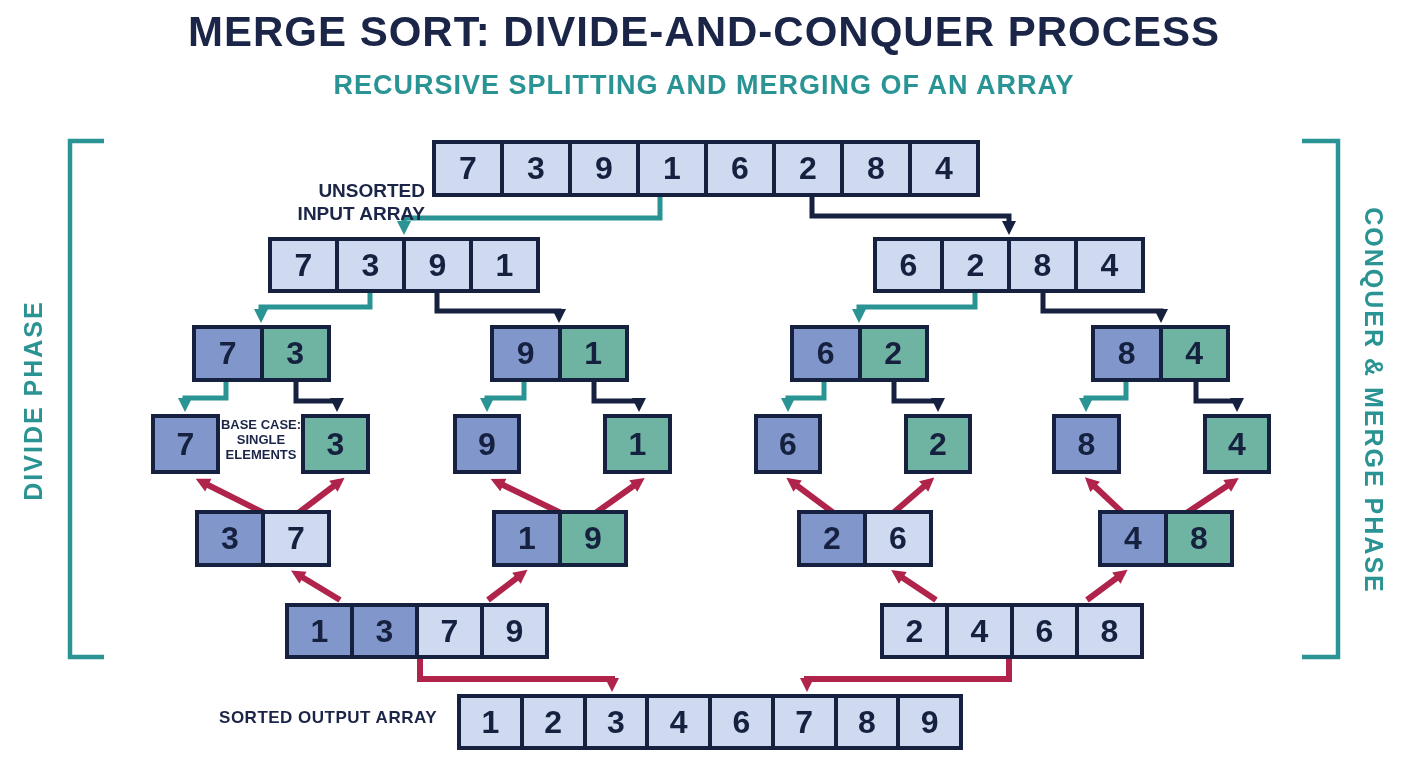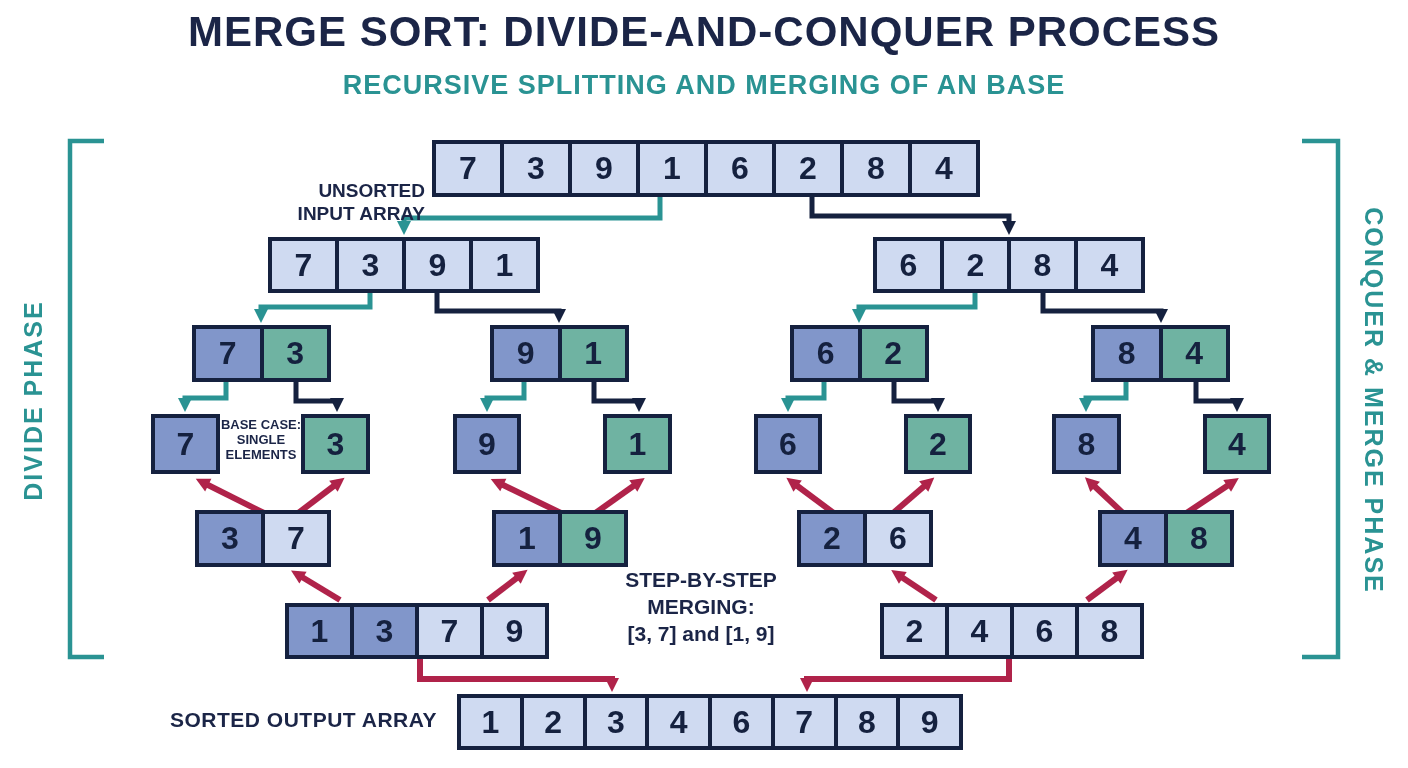--- a/index.html
+++ b/index.html
@@ -13,21 +13,21 @@
     position:absolute;left:0;top:8px;width:1408px;text-align:center;
     font-size:42px;font-weight:bold;color:var(--title);letter-spacing:1px;
   }
   .subtitle{
     position:absolute;left:0;top:70px;width:1408px;text-align:center;
     font-size:27px;font-weight:bold;color:var(--teal);letter-spacing:1px;
   }
   .lbl{position:absolute;color:var(--title);font-weight:bold;}
   .pre{white-space:pre-line;}
   .unsorted-lbl{left:250px;top:143px;width:175px;text-align:right;font-size:19px;line-height:23px;margin-top:36px;}
-  .sorted-lbl{left:140px;top:708px;width:297px;text-align:right;font-size:21px;letter-spacing:.5px;}
+  .sorted-lbl{left:140px;top:708px;width:297px;text-align:right;font-size:17px;letter-spacing:.5px;}
   .basecase-lbl{left:216px;top:417px;width:90px;text-align:center;font-size:13px;line-height:15px;}
   .stepmerge-lbl{left:578px;top:566px;width:246px;text-align:center;font-size:21px;line-height:27px;}
   .vlabel{
     position:absolute;width:520px;text-align:center;font-size:25px;font-weight:bold;
     color:var(--teal);letter-spacing:2px;
   }
   .vlabel.left{left:-227px;top:386px;transform:rotate(-90deg);}
   .vlabel.right{left:1113px;top:386px;transform:rotate(90deg);}
   .array{
     position:absolute;display:flex;border:4px solid var(--navy);
@@ -43,21 +43,21 @@
   .tone-mid{background:var(--mid);}
   .tone-green{background:var(--green);}
   svg.layer{position:absolute;left:0;top:0;}
 </style>
 </head>
 <body>
 
 <div class="canvas" style="--navy: #15213f; --teal: #2a9393; --crimson: #b0234a; --light: #cfdaf1; --mid: #8196ca; --green: #6fb3a2; --title: #1b2547;">
 
   <div class="title">MERGE SORT: DIVIDE-AND-CONQUER PROCESS</div>
-  <div class="subtitle">RECURSIVE SPLITTING AND MERGING OF AN BASE</div>
+  <div class="subtitle">RECURSIVE SPLITTING AND MERGING OF AN ARRAY</div>
 
   <svg class="layer" width="1408" height="768">
     <defs>
       <marker id="mk-teal" markerWidth="16" markerHeight="16" refX="8" refY="8" orient="auto" markerUnits="userSpaceOnUse">
         <path d="M1,1 L15,8 L1,15 Z" fill="#2a9393"></path>
       </marker>
       <marker id="mk-navy" markerWidth="16" markerHeight="16" refX="8" refY="8" orient="auto" markerUnits="userSpaceOnUse">
         <path d="M1,1 L15,8 L1,15 Z" fill="#15213f"></path>
       </marker>
       <marker id="mk-red" markerWidth="16" markerHeight="16" refX="8" refY="8" orient="auto" markerUnits="userSpaceOnUse">
@@ -106,23 +106,20 @@
   </svg>
 
   <div class="vlabel left">DIVIDE PHASE</div>
   <div class="vlabel right">CONQUER &amp; MERGE PHASE</div>
 
   <div class="lbl unsorted-lbl pre">UNSORTED
 INPUT ARRAY</div>
   <div class="lbl basecase-lbl pre">BASE CASE:
 SINGLE
 ELEMENTS</div>
-  <div class="lbl stepmerge-lbl pre">STEP-BY-STEP
-MERGING:
-[3, 7] and [1, 9]</div>
   <div class="lbl sorted-lbl">SORTED OUTPUT ARRAY</div>
 
   <div class="array" style="left:432px;top:140px;width:548px;height:57px">
       <div class="cell tone-light">
         <span>7</span>
       </div>
       <div class="cell tone-light">
         <span>3</span>
       </div>
       <div class="cell tone-light">

